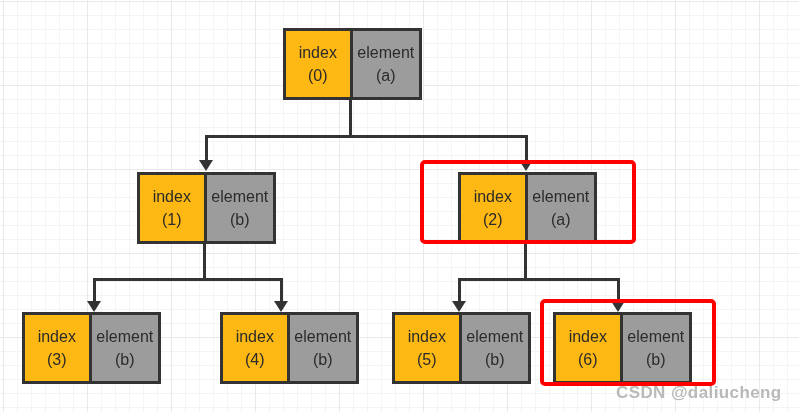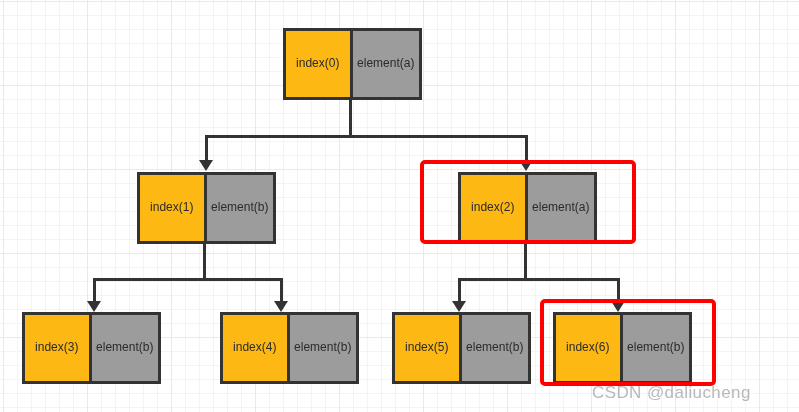--- a/index.html
+++ b/index.html
@@ -27,24 +27,24 @@
     position: absolute;
     display: flex;
     border: 3px solid #333333;
     box-sizing: border-box;
     z-index: 5;
   }
   .cell {
     width: 68px;
     height: 100%;
     display: flex;
-    flex-direction: row;
+    flex-direction: column;
     align-items: center;
     justify-content: center;
-    font-size: 12px;
+    font-size: 16px;
     color: #2b2b2b;
     line-height: 1.45;
     box-sizing: border-box;
   }
   .cell .l2 { display: block; }
   .cell-index {
     background: #FDB813;
     border-right: 3px solid #333333;
   }
   .cell-element {
@@ -191,15 +191,15 @@
     </div>
     <div class="cell cell-element">
       <span class="l1">element</span>
       <span class="l2">(b)</span>
     </div>
   </div>
 
   <div class="hl" style="left:420px; top:160px; width:216px; height:84px;"></div>
   <div class="hl" style="left:540px; top:299px; width:176px; height:87px;"></div>
 
-  <div class="watermark" style="left:592px; top:383px;">CSDN @daliucheng</div>
+  <div class="watermark" style="left:616px; top:383px;font-weight:bold;">CSDN @daliucheng</div>
 
 </div>
 
 </body></html>

